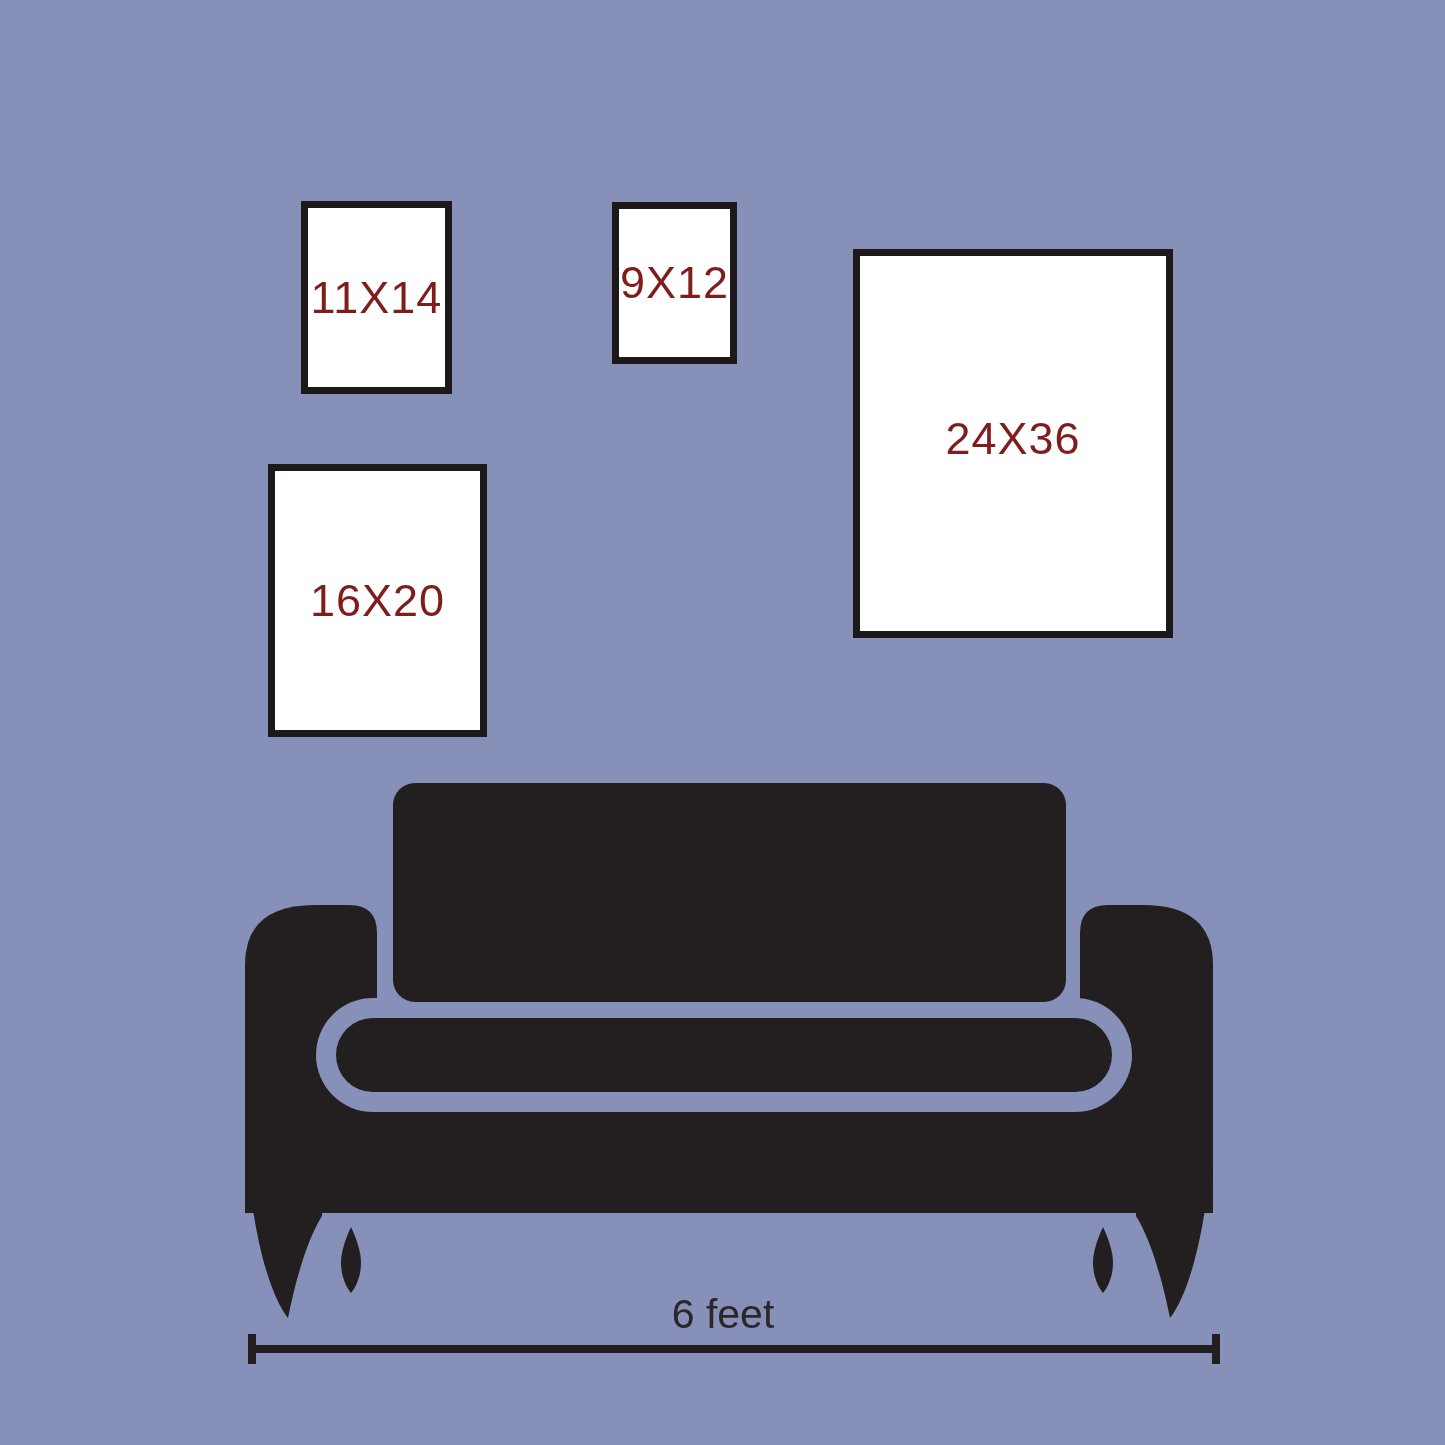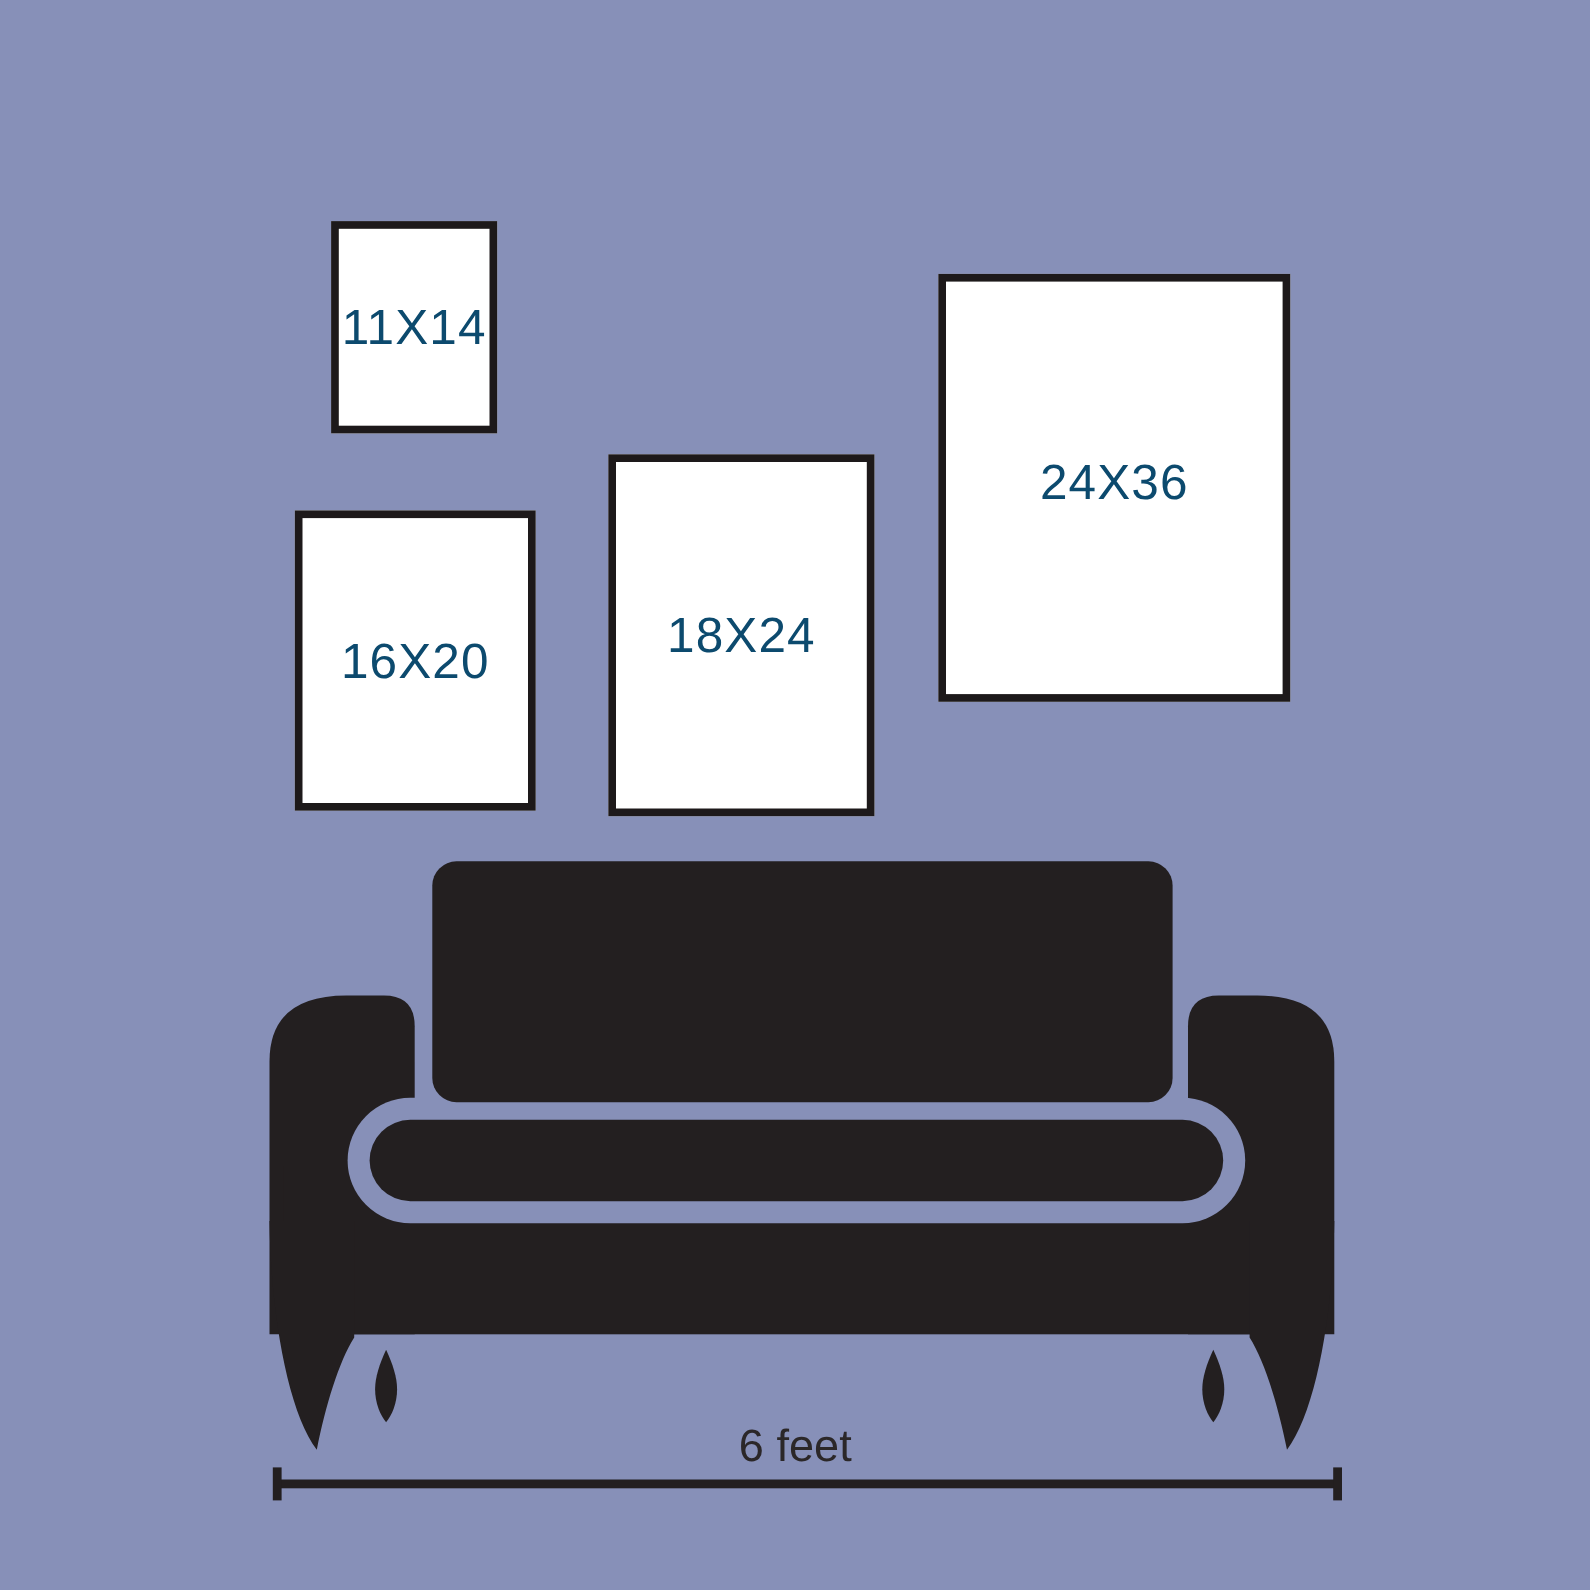--- a/index.html
+++ b/index.html
@@ -23,21 +23,21 @@
     height: 1445px;
   }
   .frame {
     position: absolute;
     box-sizing: border-box;
     background: #ffffff;
     border: 7px solid #1d191a;
     display: flex;
     align-items: center;
     justify-content: center;
-    color: #0c4a6e;
+    color: #7f1d1d;
     font-size: 45px;
     letter-spacing: 1px;
     z-index: 2;
   }
   .frame-11x14 { left: 301px; top: 201px; width: 151px; height: 193px; }
   .frame-9x12  { left: 612px; top: 202px; width: 125px; height: 162px; }
   .frame-16x20 { left: 268px; top: 464px; width: 219px; height: 273px; }
   .frame-18x24 { left: 553px; top: 413px; width: 242px; height: 329px; }
   .frame-24x36 { left: 853px; top: 249px; width: 320px; height: 389px; padding-bottom: 10px; }
 
@@ -75,23 +75,23 @@
       <rect class="measure" x="252" y="1345" width="964" height="8"></rect>
       <rect class="measure" x="248" y="1334" width="8" height="30"></rect>
       <rect class="measure" x="1212" y="1334" width="8" height="30"></rect>
       <text id="measure-label" x="723" y="1328" text-anchor="middle">6 feet</text>
     </g>
   </svg>
 
   <div class="frame frame-11x14">
     <span>11X14</span>
   </div>
+  <div class="frame frame-9x12">
+    <span>9X12</span>
+  </div>
   <div class="frame frame-16x20">
     <span>16X20</span>
-  </div>
-  <div class="frame frame-18x24">
-    <span>18X24</span>
   </div>
   <div class="frame frame-24x36">
     <span>24X36</span>
   </div>
 
 </div>
 
 </body></html>

